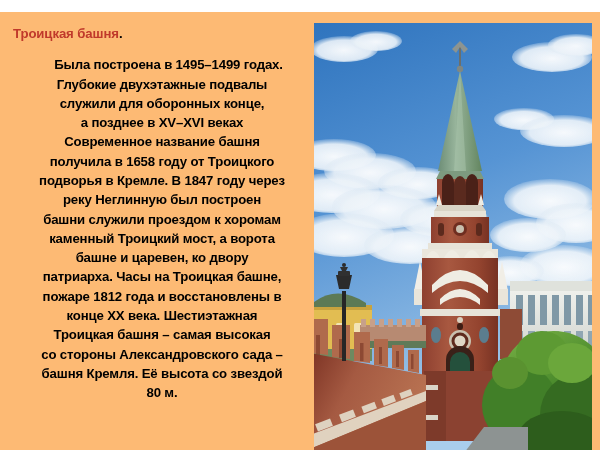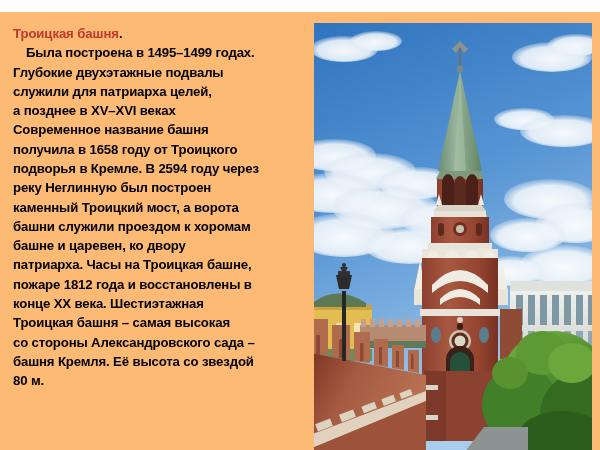--- a/index.html
+++ b/index.html
@@ -40,23 +40,24 @@
     color: #C0392B;
     letter-spacing: -0.1px;
     margin: 0;
     white-space: nowrap;
   }
   #article-title .tail {
     color: #000000;
   }
 
   #article-body {
-    margin: 0;
+    margin: 12px;
     padding: 0;
     list-style: none;
+    text-align: center;
   }
   #article-body li {
     font-size: 13.2px;
     font-weight: bold;
     line-height: 19.3px;
     color: #000000;
     letter-spacing: -0.15px;
     white-space: nowrap;
   }
   #article-body li.indent {
@@ -85,28 +86,28 @@
 
 <div id="slide">
 
   <div id="text-column">
 
     <p id="article-title"><span>Троицкая башня</span><span class="tail">.</span></p>
 
     <ul id="article-body">
       <li class="indent">Была построена в 1495–1499 годах.</li>
       <li>Глубокие двухэтажные подвалы</li>
-      <li>служили для патриарха целей,</li>
+      <li>служили для оборонных конце,</li>
       <li>а позднее в XV–XVI веках</li>
       <li>Современное название башня</li>
       <li>получила в 1658 году от Троицкого</li>
-      <li>подворья в Кремле. В 2594 году через</li>
+      <li>подворья в Кремле. В 1847 году через</li>
       <li>реку Неглинную был построен</li>
+      <li>башни служили проездом к хоромам</li>
       <li>каменный Троицкий мост, а ворота</li>
-      <li>башни служили проездом к хоромам</li>
       <li>башне и царевен, ко двору</li>
       <li>патриарха. Часы на Троицкая башне,</li>
       <li>пожаре 1812 года и восстановлены в</li>
       <li>конце XX века. Шестиэтажная</li>
       <li>Троицкая башня – самая высокая</li>
       <li>со стороны Александровского сада –</li>
       <li>башня Кремля. Её высота со звездой</li>
       <li>80 м.</li>
     </ul>
   </div>

